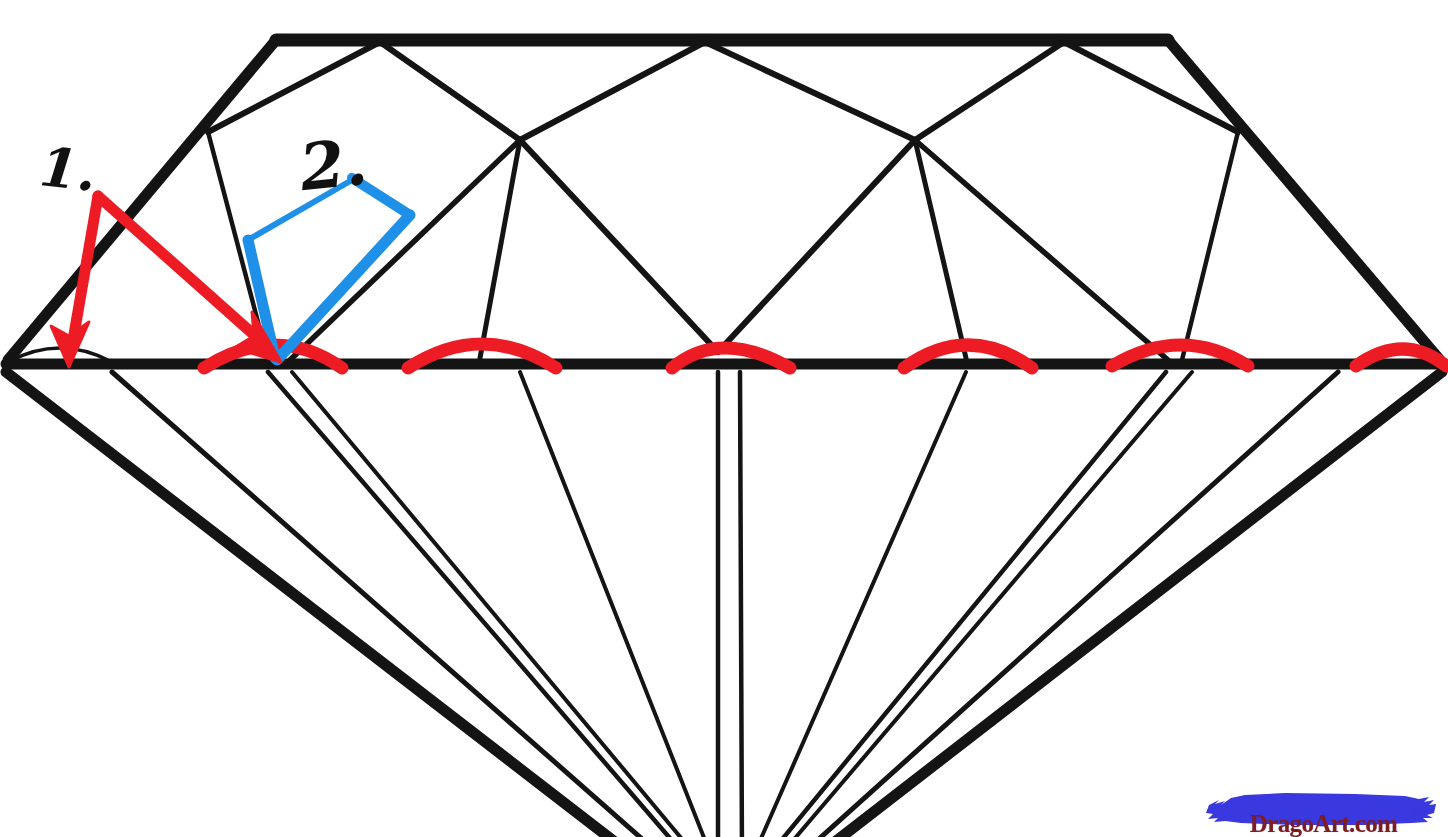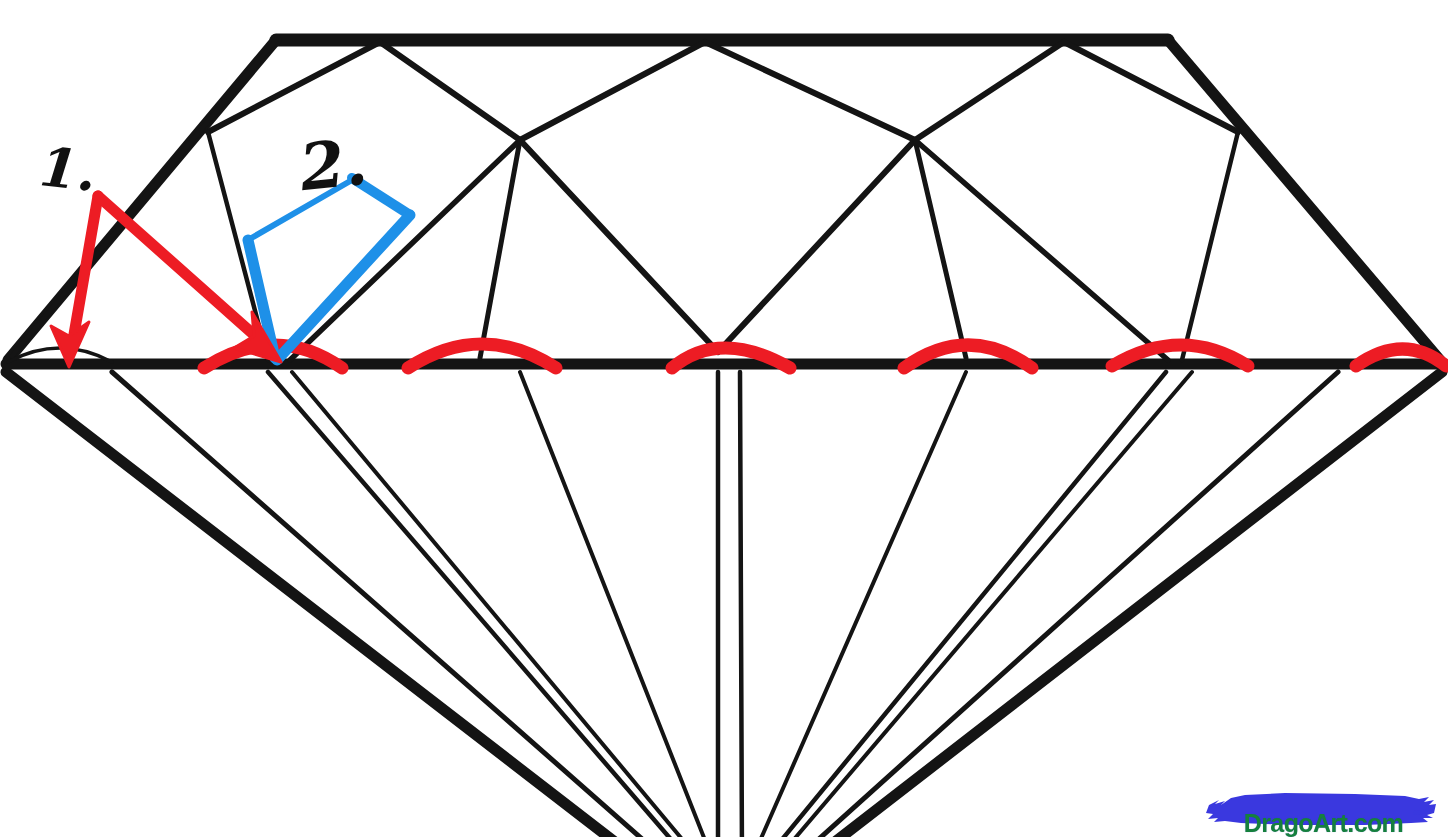--- a/index.html
+++ b/index.html
@@ -33,22 +33,22 @@
     width: 233px;
     height: 40px;
     display: flex;
     align-items: center;
     justify-content: center;
   }
   .watermark-svg { position:absolute; left:0; top:0; width:233px; height:40px; }
   .watermark-text {
     position: relative;
     z-index: 2;
-    color: #15803d;
-    font-family: Liberation Sans, sans-serif;
+    color: #7f1d1d;
+    font-family: Liberation Serif, serif;
     font-weight: bold;
     font-size: 25px;
     letter-spacing: -0.6px;
     line-height: 1;
     text-shadow: 0 0 1px rgba(40,40,200,0.4);
     white-space: nowrap;
     padding-left: 4px;
     margin-top: 28px;
   }
   .step-label {

